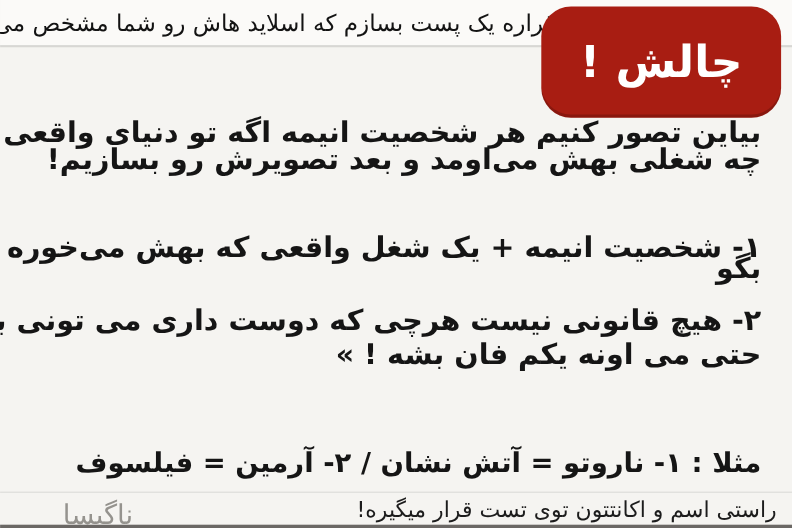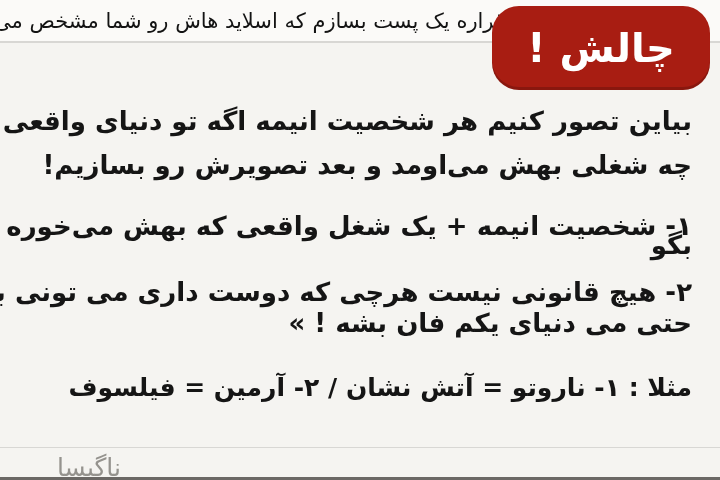--- a/index.html
+++ b/index.html
@@ -20,40 +20,40 @@
     background:var(--topbar_bg);
     border-bottom:2px solid var(--divider);
     z-index:1;
   }
   .topbar-caption{
     position:absolute;top:9px;right:215px;
     white-space:nowrap;direction:rtl;
     font-size:21px;font-weight:400;color:#131313;
   }
   .badge{
-    position:absolute;top:6px;right:10px;width:218px;height:84px;
+    position:absolute;top:6px;right:10px;width:218px;height:101px;
     background:var(--badge_bg);
     border-radius:27px;
     box-shadow:inset 0 -3px 0 rgba(0,0,0,0.18);
     display:flex;align-items:center;justify-content:center;
     z-index:5;
   }
   .badge-label{
     color:var(--badge_text);
     font-size:40px;font-weight:700;
     white-space:nowrap;direction:rtl;
     letter-spacing:1px;
   }
   .line{
     position:absolute;right:28px;
     white-space:nowrap;direction:rtl;
     font-weight:700;font-size:26px;color:var(--body_text);
     z-index:2;
   }
-  .example{font-size:25px;}
+  .example{font-size:25px;margin-top:33px;}
   .footer-divider{
     position:absolute;top:447px;left:0;width:720px;height:0;
     border-top:1px solid var(--divider);
   }
   .footer{
     position:absolute;top:448px;left:0;width:720px;height:29px;
     background:var(--page_bg);
   }
   .footer-note{
     position:absolute;top:3px;right:14px;
@@ -75,29 +75,30 @@
 
 <div class="topbar">
   <div class="topbar-caption">قراره یک پست بسازم که اسلاید هاش رو شما مشخص می کنید!</div>
 </div>
 
 <div class="badge">
   <div class="badge-label">چالش !</div>
 </div>
 
 <div class="line" style="top:106px">بیاین تصور کنیم هر شخصیت انیمه اگه تو دنیای واقعی بود،</div>
-<div class="line" style="top:150px">چه شغلی بهش می‌اومد و بعد تصویرش رو بسازیم!</div>
+<div class="line" style="top:131px">چه شغلی بهش می‌اومد و بعد تصویرش رو بسازیم!</div>
 
 <div class="line" style="top:211px">۱- شخصیت انیمه + یک شغل واقعی که بهش می‌خوره رو</div>
 <div class="line" style="top:230px">بگو</div>
 
 <div class="line" style="top:277px">۲- هیچ قانونی نیست هرچی که دوست داری می تونی بگی »</div>
-<div class="line" style="top:308px">حتی می دنیای یکم فان بشه ! »</div>
+<div class="line" style="top:308px">حتی می اونه یکم فان بشه ! »</div>
 
 <div class="line example" style="top:373px">مثلا : ۱- ناروتو = آتش نشان / ۲- آرمین = فیلسوف</div>
 
 <div class="footer-divider"></div>
 
 <div class="footer">
+  <div class="footer-note">راستی اسم و اکانتتون توی تست قرار میگیره!</div>
   <div class="footer-watermark">ناگیسا</div>
 </div>
 
 <div class="bottom-strip"></div>
 
 </body></html>

